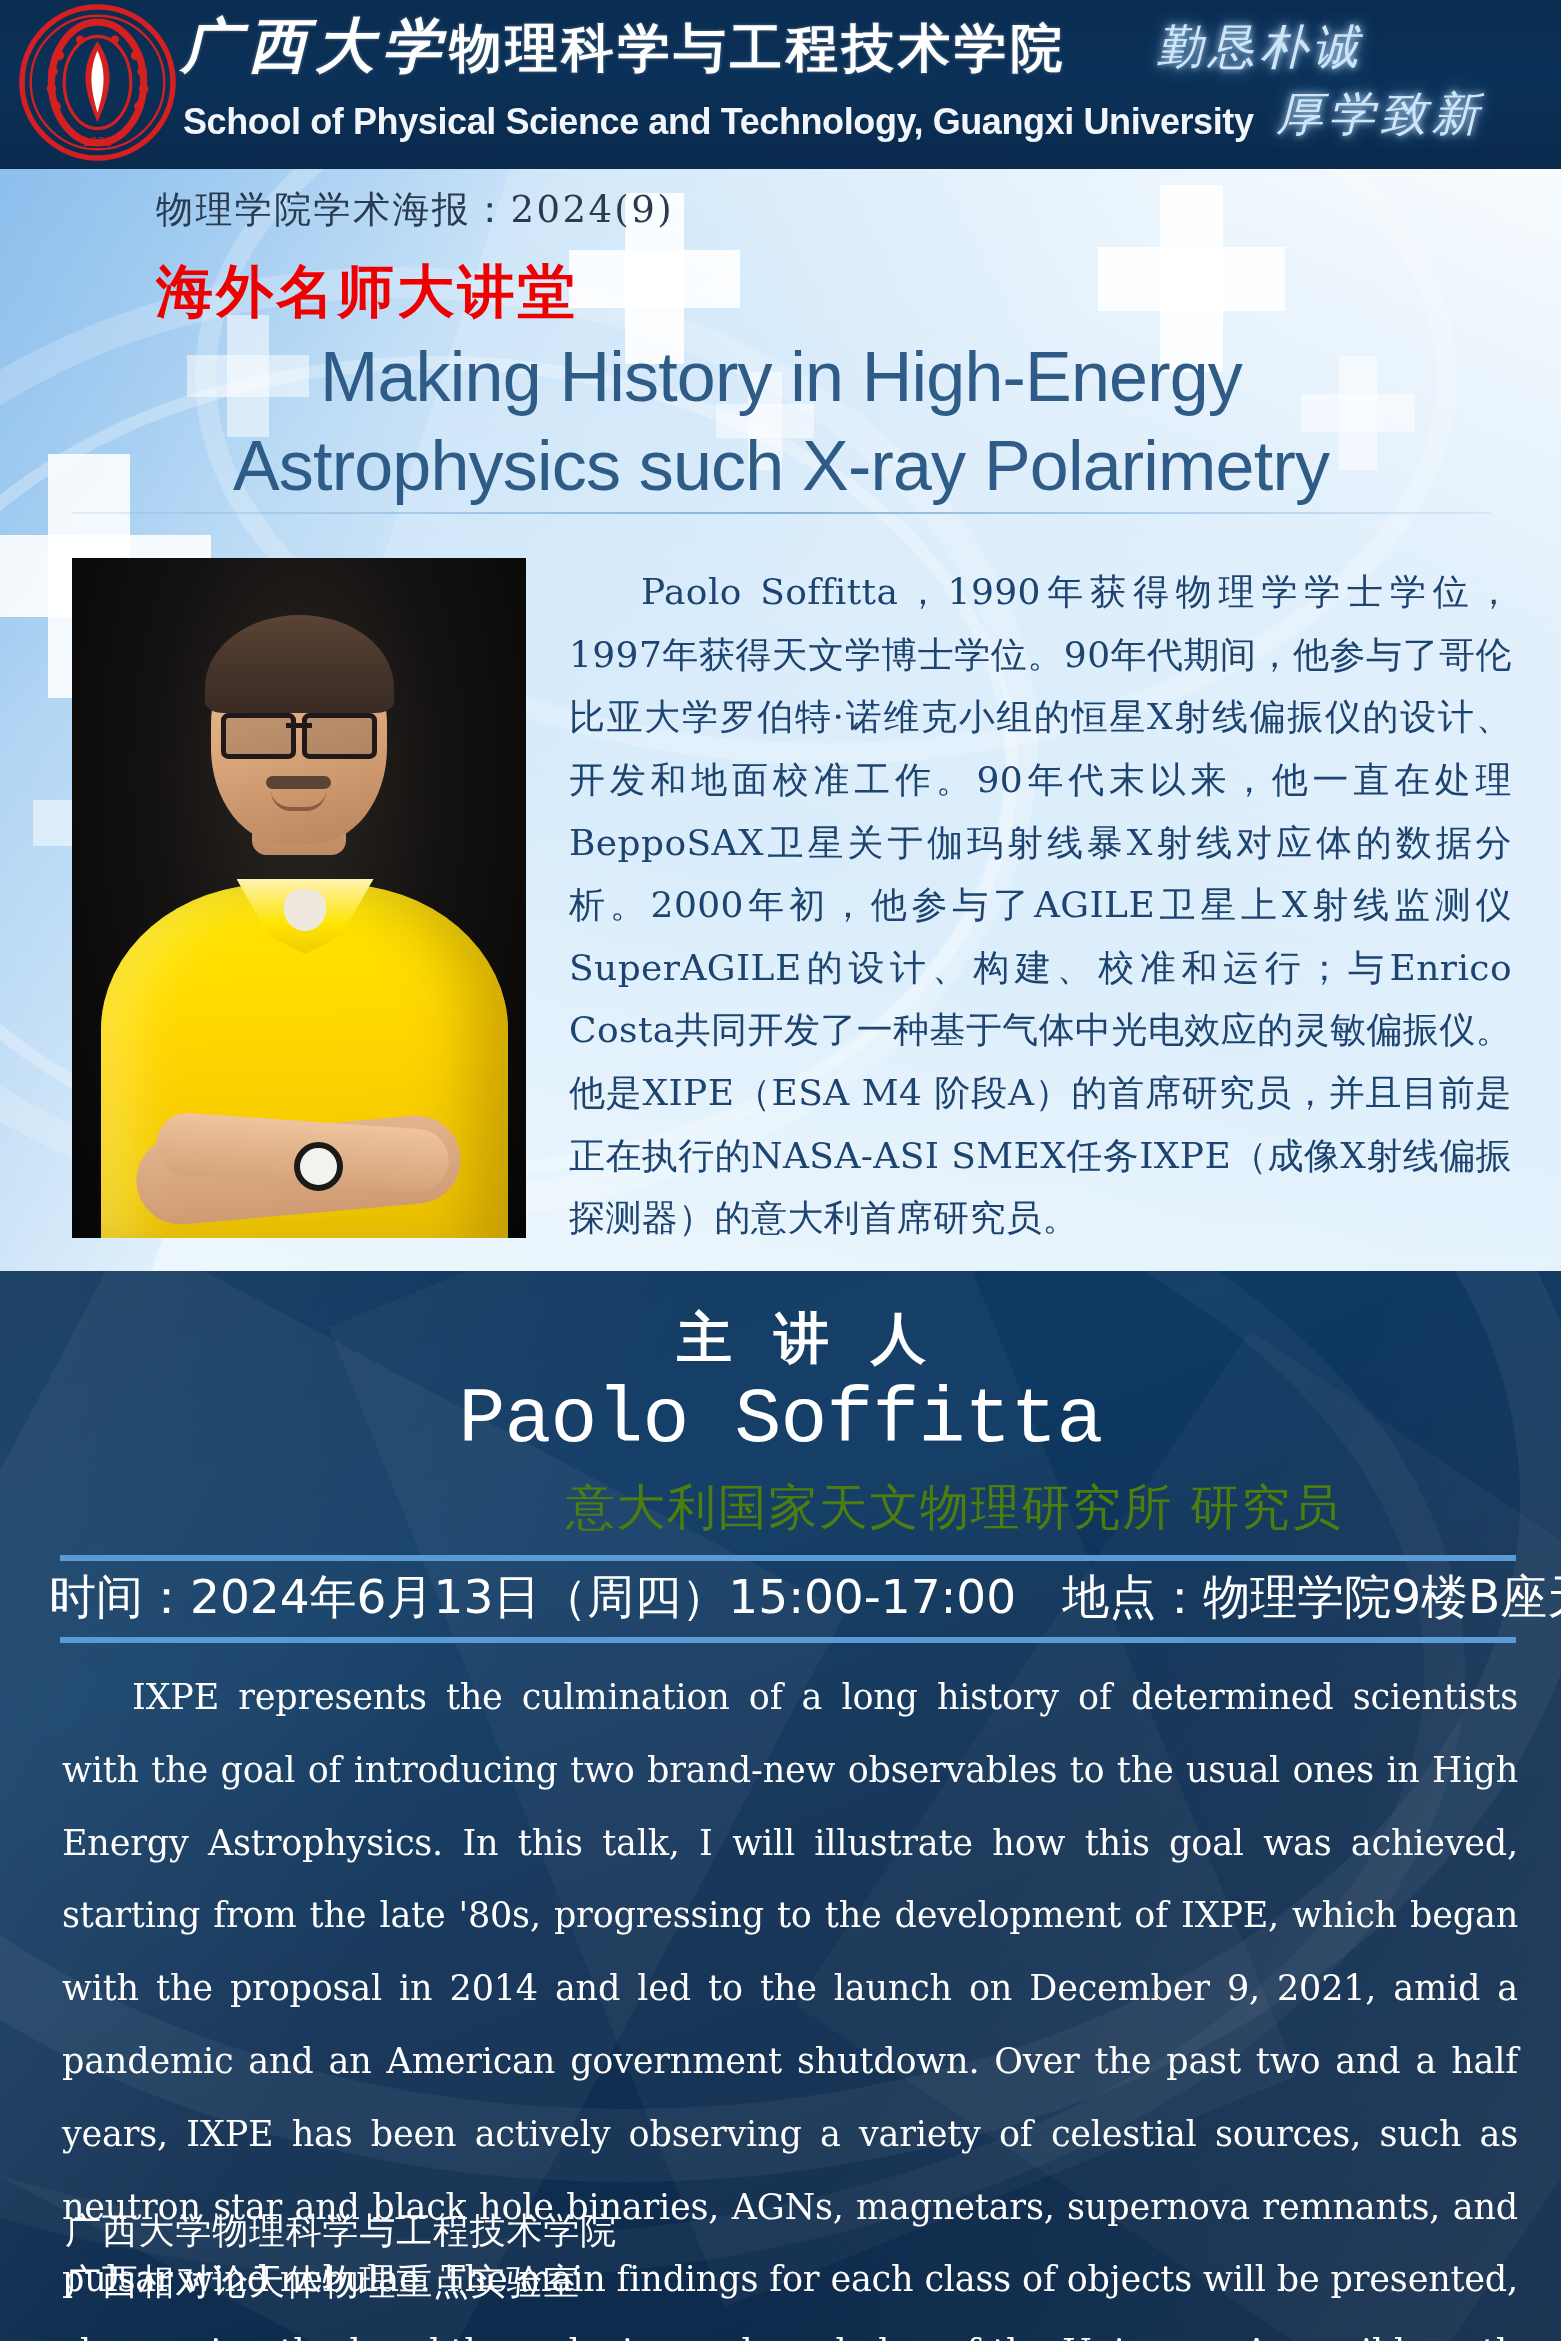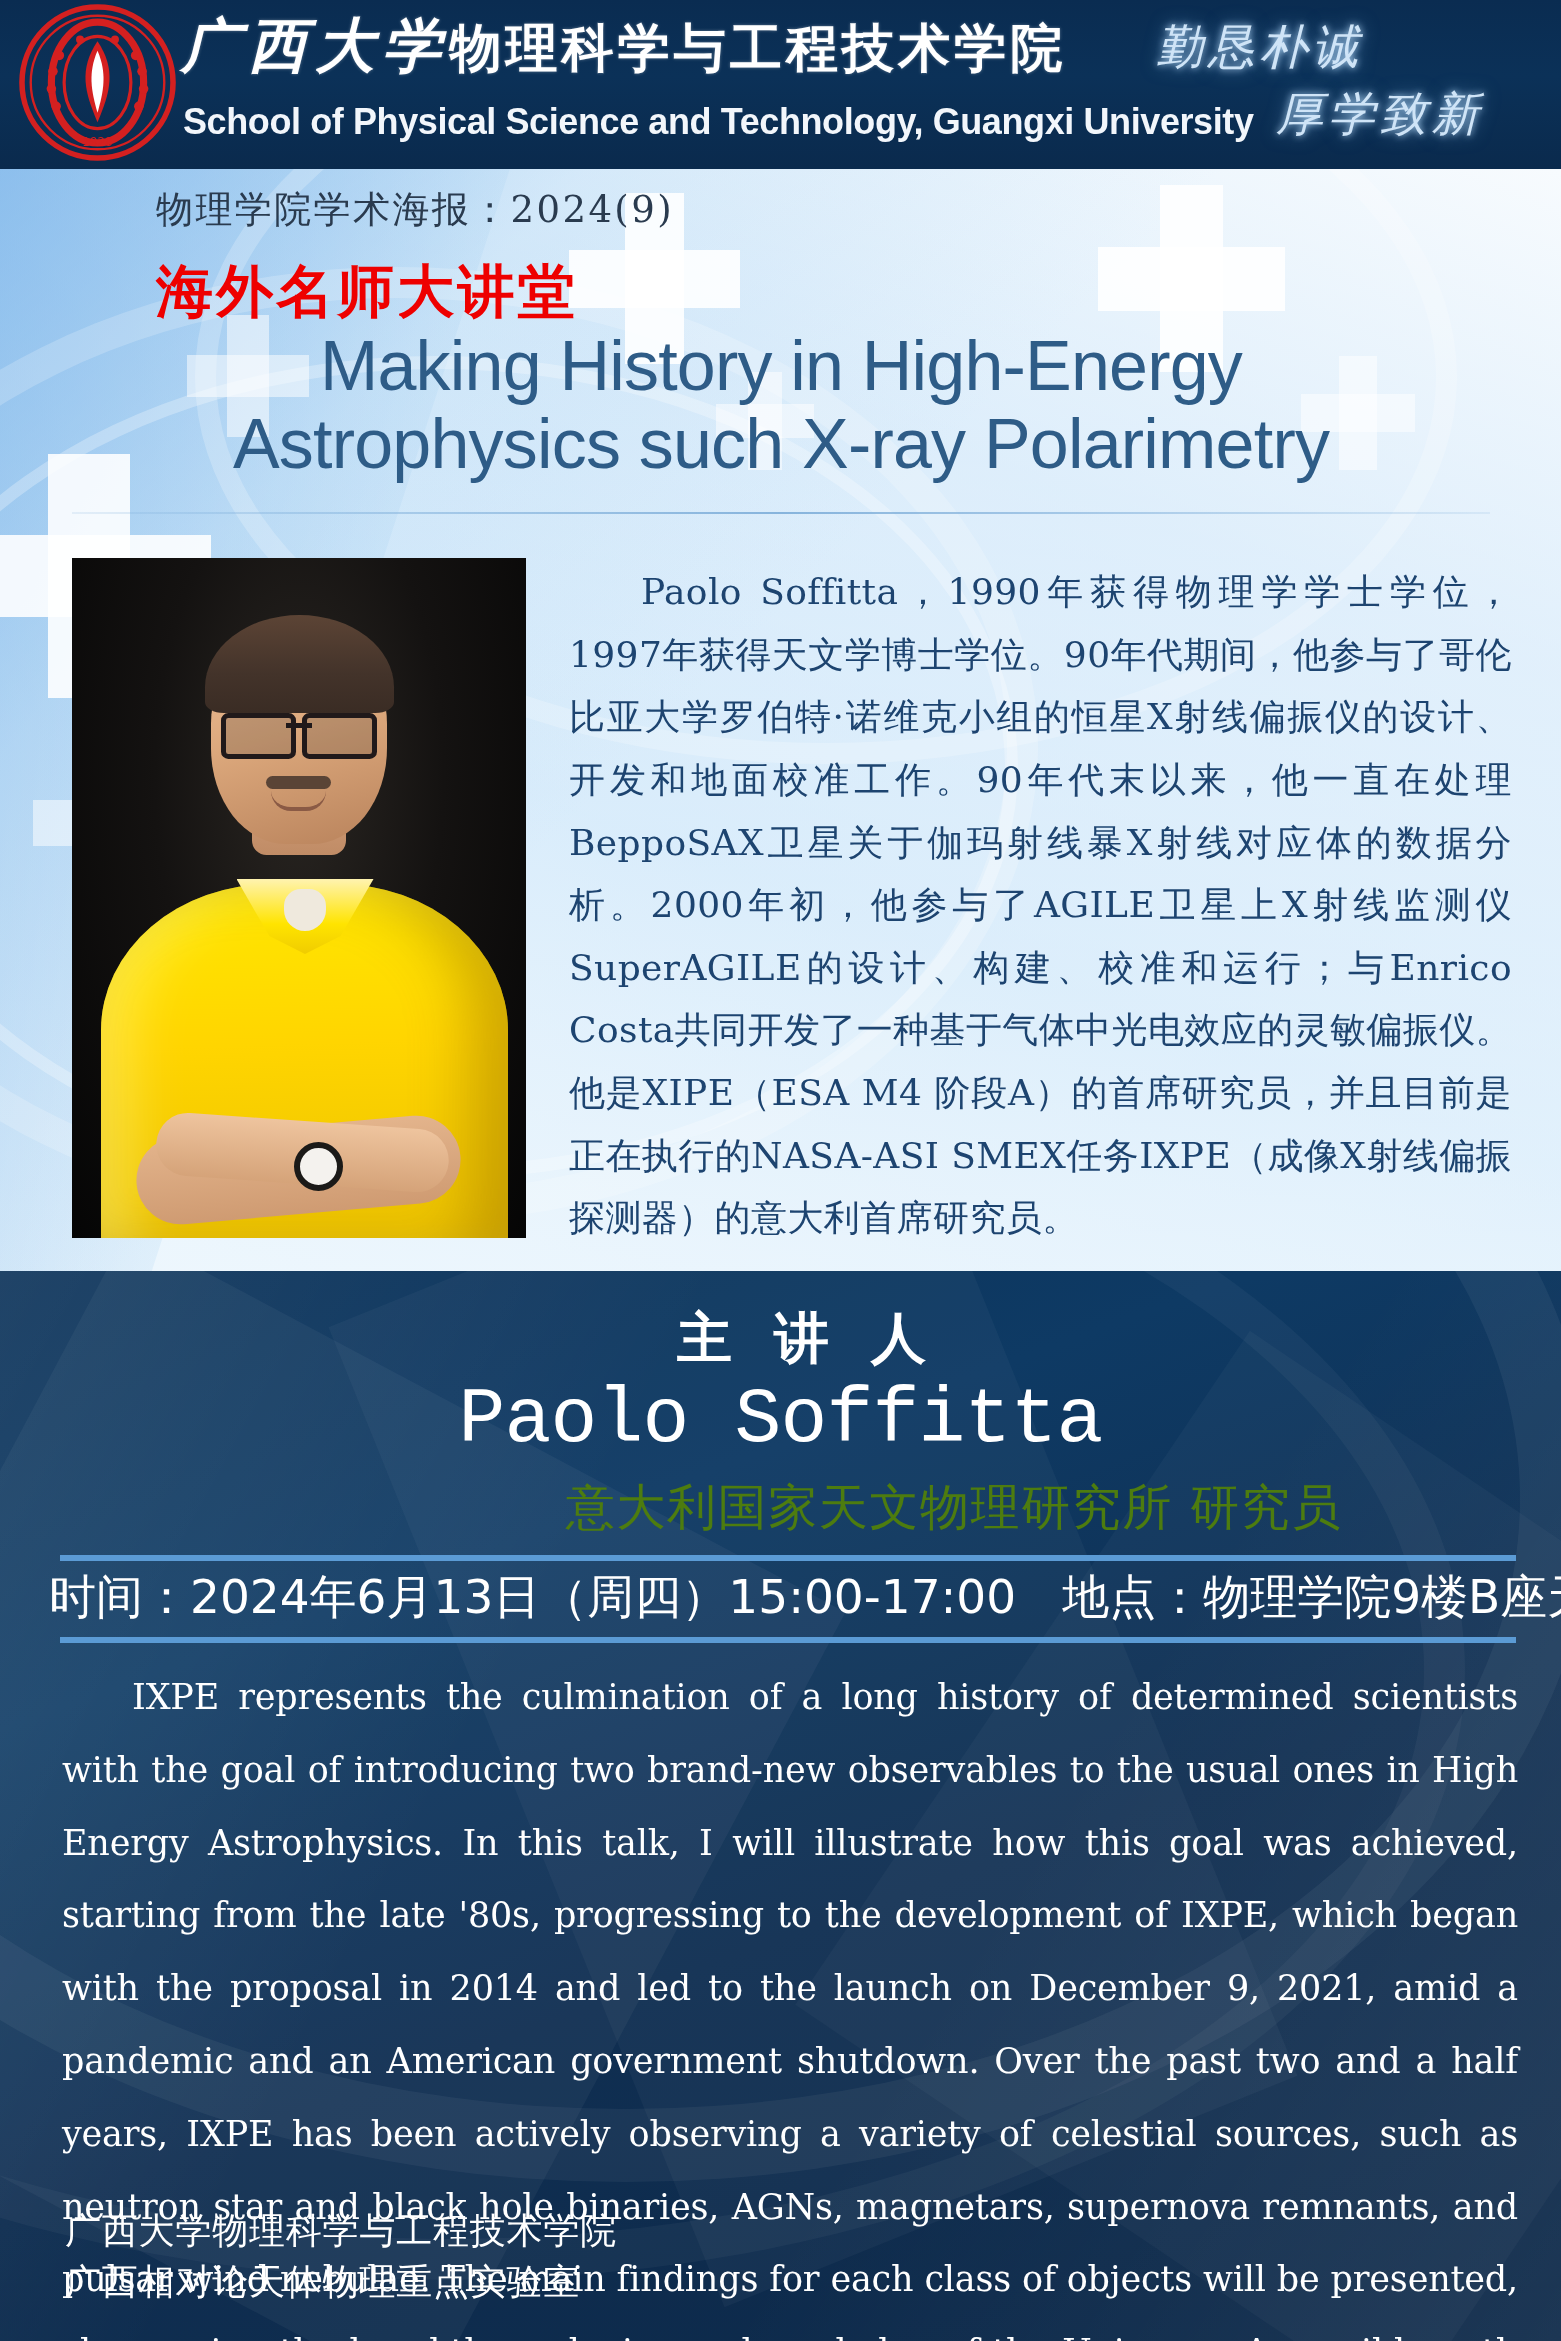--- a/index.html
+++ b/index.html
@@ -85,21 +85,21 @@
     font-family:"DejaVu Sans", sans-serif; font-weight:700;
     font-size:57px; color:#ee0000; letter-spacing:3.3px; white-space:nowrap;
   }
   .title {
     position:absolute; left:49px; top:327px; width:1464px;
     text-align:center;
     font-family:"Liberation Sans", sans-serif;
     font-size:70px; line-height:1.12; color:#2e5c87;
     font-weight:400; letter-spacing:-0.8px;
   }
-  .title .line { display:block; }
+  .title .line { display:block;margin-top:11px; }
   .title-rule {
     position:absolute; left:72px; top:512px; width:1418px; height:2.4px;
     background:linear-gradient(90deg,rgba(120,170,215,.15),rgba(120,170,215,.85),rgba(120,170,215,.15));
   }
 
   
   .photo-frame {
     position:absolute; left:72px; top:558px; width:454px; height:680px;
     background:#000; overflow:hidden;
   }

